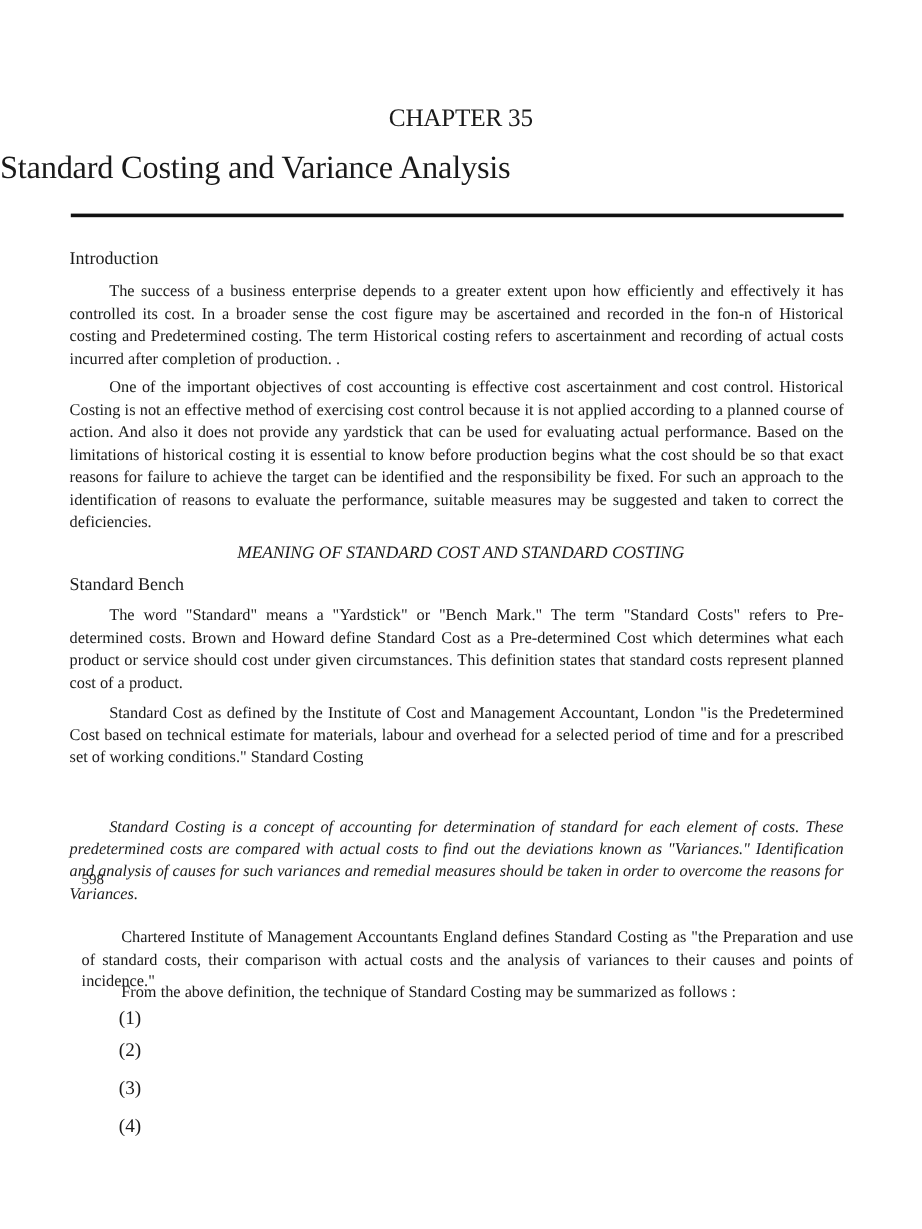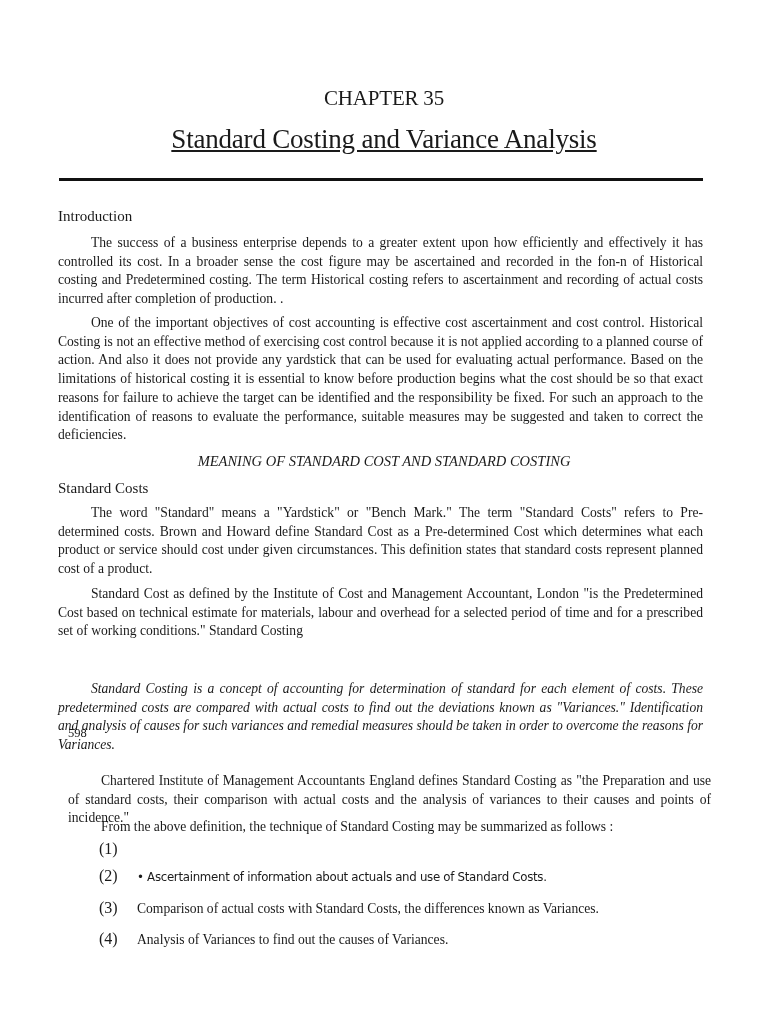--- a/index.html
+++ b/index.html
@@ -1,18 +1,18 @@
 <!DOCTYPE html>
 <html><head>
   <meta charset="utf-8">
   <style>
     html, body { margin: 0; padding: 0; background: #ffffff; }
     body { width: 768px; height: 1024px; position: relative; overflow: hidden; color: #1a1a1a; font-family: "Liberation Serif", serif; }
     .chapter { position: absolute; top: 86px; left: 0; width: 768px; text-align: center; font-size: 21px; letter-spacing: -0.2px; }
-    .title { position: absolute; top: 124px; left: 0; width: 768px; text-align: center; font-size: 27px; letter-spacing: -0.2px; text-decoration: underline; }
+    .title { position: absolute; top: 124px; left: 0; width: 768px; font-size: 27px; letter-spacing: -0.2px; }
     .rule { position: absolute; top: 178px; left: 59px; width: 644px; height: 3px; background: #111; }
     .heading { position: absolute; left: 58px; font-size: 15px; text-align: right; }
     .center-heading { position: absolute; left: 0; width: 768px; text-align: center; font-size: 14.5px; font-style: italic; }
     .para { position: absolute; left: 58px; width: 645px; font-size: 13.6px; line-height: 18.7px; text-align: justify; text-indent: 33px; margin: 0; }
     .para.p2 { left: 68px; width: 643px; }
     .pageno { position: absolute; left: 68px; top: 726px; font-size: 12.5px; }
     .list-item { position: absolute; left: 99px; font-size: 13.6px; display: flex; align-items: baseline; }
     .list-num { font-size: 16px; width: 38px; }
     .sans { font-family: "DejaVu Sans", sans-serif; font-size: 11.8px; letter-spacing: -0.3px; }
   </style>
@@ -21,37 +21,34 @@
 
 <div class="chapter">CHAPTER 35</div>
 <div class="title">Standard Costing and Variance Analysis</div>
 <div class="rule"></div>
 
 <div class="heading" style="top:208px;">Introduction</div>
 <p class="para" style="top:234px;">The success of a business enterprise depends to a greater extent upon how efficiently and effectively it has controlled its cost. In a broader sense the cost figure may be ascertained and recorded in the fon-n of Historical costing and Predetermined costing. The term Historical costing refers to ascertainment and recording of actual costs incurred after completion of production. .</p>
 <p class="para" style="top:314px;">One of the important objectives of cost accounting is effective cost ascertainment and cost control. Historical Costing is not an effective method of exercising cost control because it is not applied according to a planned course of action. And also it does not provide any yardstick that can be used for evaluating actual performance. Based on the limitations of historical costing it is essential to know before production begins what the cost should be so that exact reasons for failure to achieve the target can be identified and the responsibility be fixed. For such an approach to the identification of reasons to evaluate the performance, suitable measures may be suggested and taken to correct the deficiencies.</p>
 
 <div class="center-heading" style="top:453px;">MEANING OF STANDARD COST AND STANDARD COSTING</div>
-<div class="heading" style="top:480px;">Standard Costs</div>
+<div class="heading" style="top:480px;">Standard Bench</div>
 <p class="para" style="top:504px;">The word "Standard" means a "Yardstick" or "Bench Mark." The term "Standard Costs" refers to Pre-determined costs. Brown and Howard define Standard Cost as a Pre-determined Cost which determines what each product or service should cost under given circumstances. This definition states that standard costs represent planned cost of a product.</p>
 <p class="para" style="top:585px;">Standard Cost as defined by the Institute of Cost and Management Accountant, London "is the Predetermined Cost based on technical estimate for materials, labour and overhead for a selected period of time and for a prescribed set of working conditions." Standard Costing</p>
 <p class="para" style="top:680px;font-style:italic;">Standard Costing is a concept of accounting for determination of standard for each element of costs. These predetermined costs are compared with actual costs to find out the deviations known as "Variances." Identification and analysis of causes for such variances and remedial measures should be taken in order to overcome the reasons for Variances.</p>
 
 <div class="pageno">598</div>
 
 <p class="para p2" style="top:752px;margin-top:20px;">Chartered Institute of Management Accountants England defines Standard Costing as "the Preparation and use of standard costs, their comparison with actual costs and the analysis of variances to their causes and points of incidence."</p>
 <p class="para p2" style="top:818px;">From the above definition, the technique of Standard Costing may be summarized as follows :</p>
 
 <div class="list-item" style="top:840px;">
   <span class="list-num">(1)</span>
 </div>
 <div class="list-item" style="top:867px;">
   <span class="list-num">(2)</span>
-  <span class="sans">• Ascertainment of information about actuals and use of Standard Costs.</span>
 </div>
 <div class="list-item" style="top:899px;">
   <span class="list-num">(3)</span>
-  <span>Comparison of actual costs with Standard Costs, the differences known as Variances.</span>
 </div>
 <div class="list-item" style="top:930px;">
   <span class="list-num">(4)</span>
-  <span>Analysis of Variances to find out the causes of Variances.</span>
 </div>
 
 </body></html>

